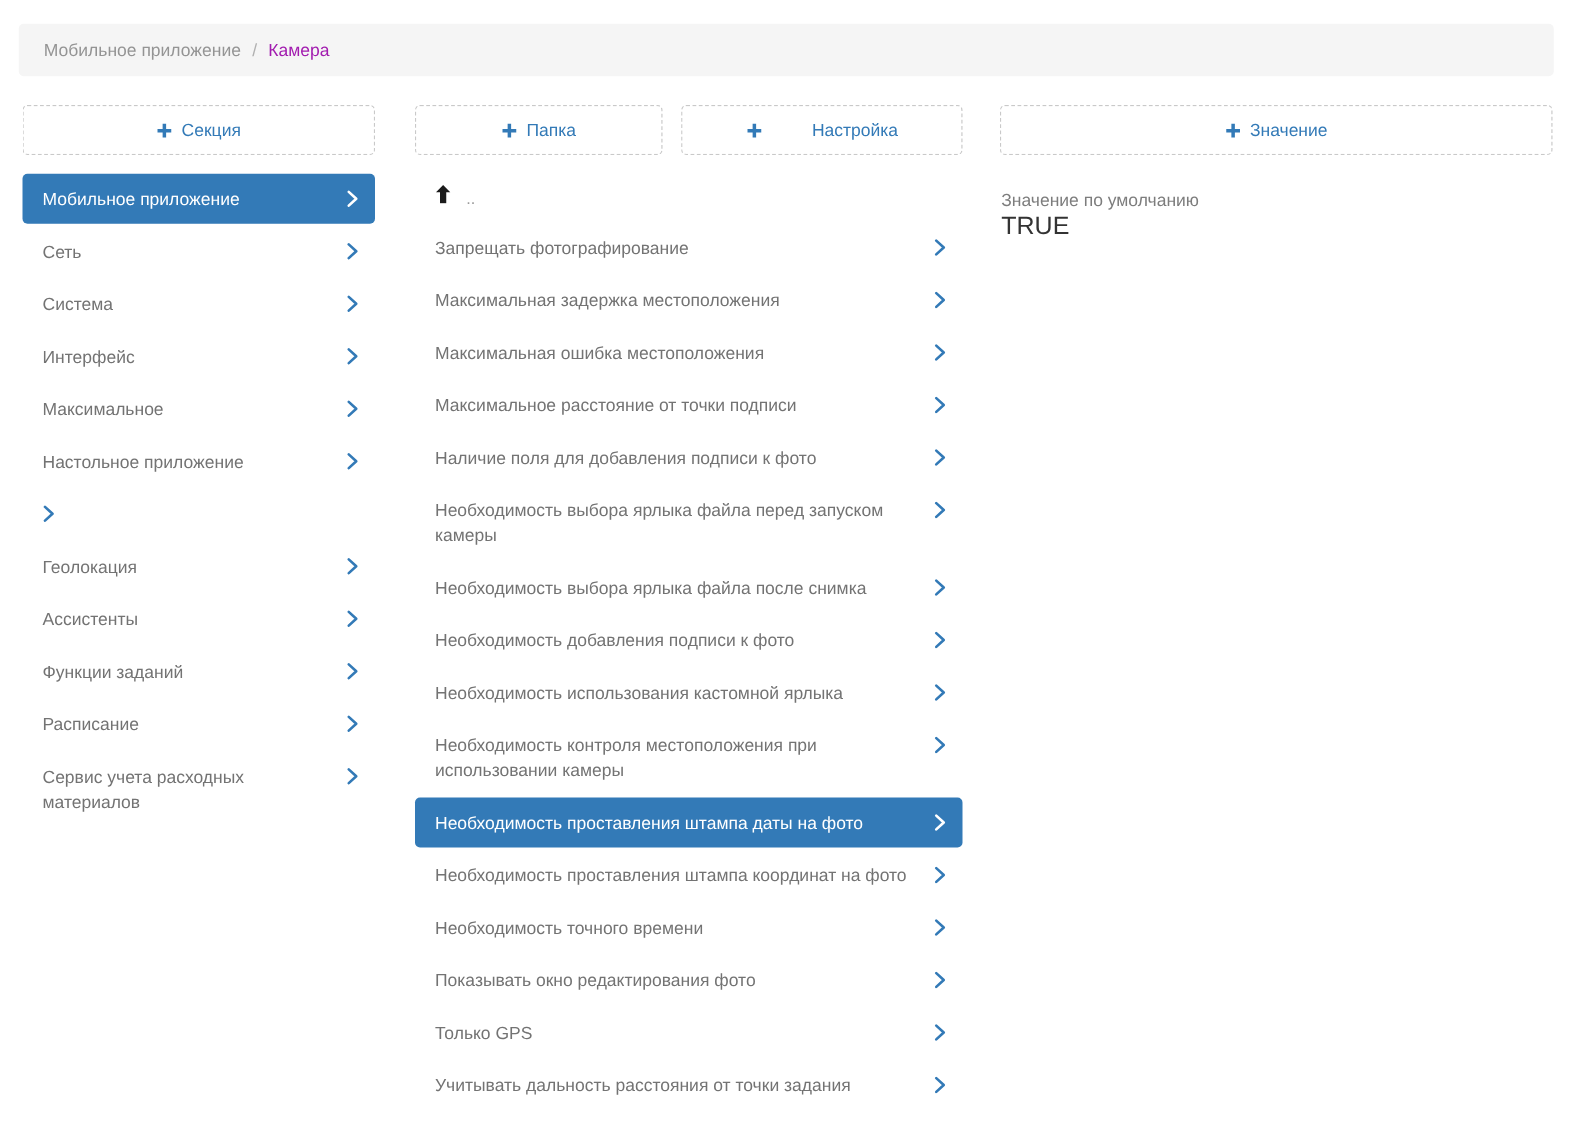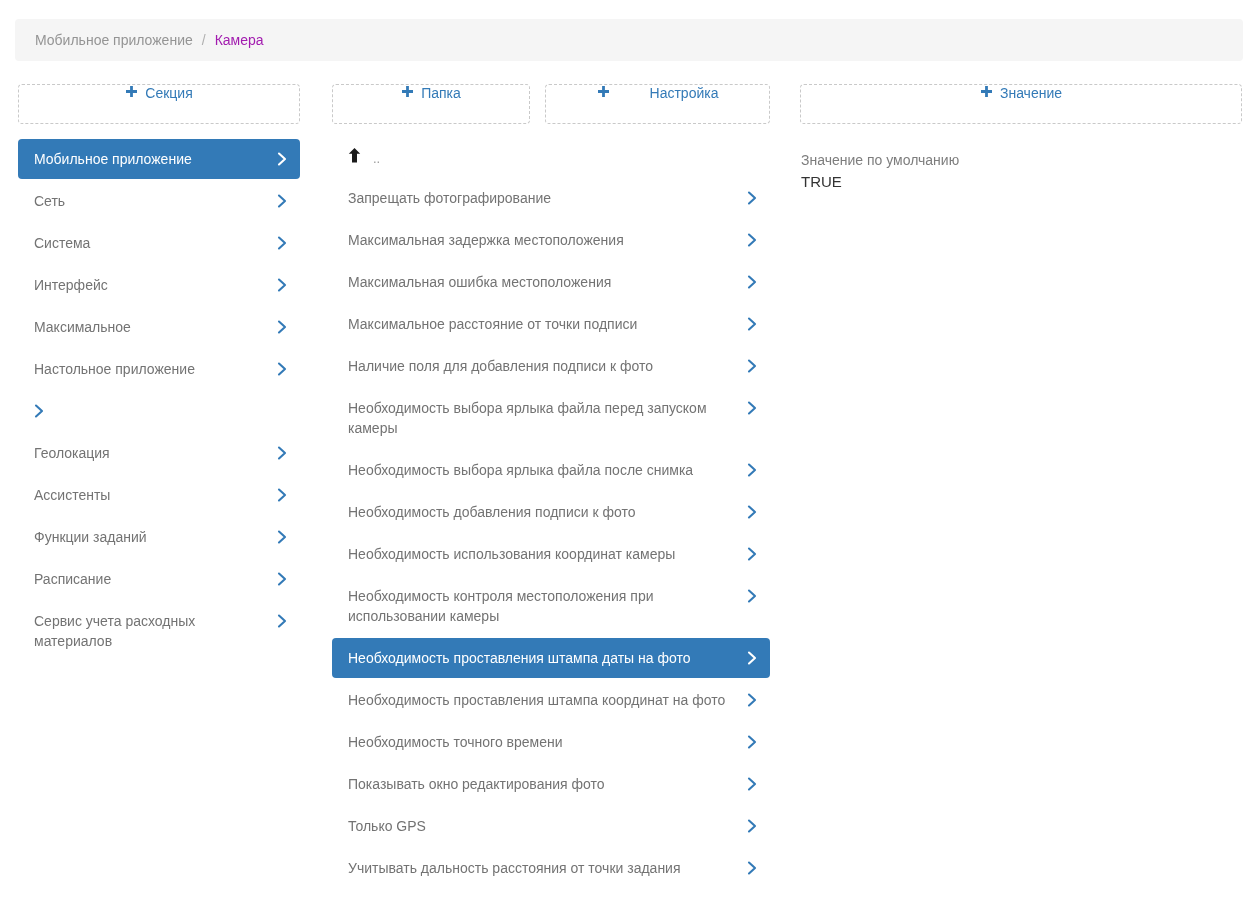--- a/index.html
+++ b/index.html
@@ -29,21 +29,21 @@
   .col-right { flex:1; min-width:0; }
 
   
   .add-btn {
     width:100%; height:40px;
     background:#fff;
     border:1px dashed #c9c9c9;
     border-radius:4px;
     color:#337ab7;
     font-family:inherit; font-size:14px;
-    display:flex; align-items:flex-start; justify-content:center; gap:7px;
+    display:flex; align-items:center; justify-content:center; gap:7px;
     cursor:pointer;
   }
   .btn-row { display:flex; gap:15px; }
   .btn-folder { flex:0 0 198px; }
   .btn-setting { flex:1;gap:40px; }
   .plus-icon { display:inline-flex; }
   .plus-icon svg { display:block; }
 
   
   .item-list { margin-top:15px; list-style:none; }
@@ -71,21 +71,21 @@
     cursor:pointer;
   }
   .up-arrow-icon { display:inline-flex; }
   .up-arrow-icon svg { display:block; }
   .up-label { color:#9a9a9a; font-size:13px; line-height:13px; margin-top:6px; }
   .mid-list { margin-top:10px; }
 
   
   .details { margin-top:27px; padding-left:1px; }
   .default-label { color:#7d7d7d; font-size:14px; line-height:19px; }
-  .default-value { color:#333; font-size:15px; line-height:23px; }
+  .default-value { color:#333; font-size:20px; line-height:23px; }
 </style>
 </head>
 <body>
 
 <div class="breadcrumb">
   <span class="crumb-link">Мобильное приложение</span>
   <span class="crumb-sep">/</span>
   <span class="crumb-current">Камера</span>
 </div>
 
@@ -310,21 +310,21 @@
         <li class="row">
           <span class="row-label">Необходимость добавления подписи к фото</span>
           <span class="chevron">
             <svg width="10" height="14" viewBox="0 0 10 14" aria-hidden="true">
               <path d="M2 1.5 L8 7 L2 12.5" fill="none" stroke="currentColor" stroke-width="2.1" stroke-linecap="round" stroke-linejoin="round"></path>
             </svg>
           </span>
         </li>
 
         <li class="row">
-          <span class="row-label">Необходимость использования координат камеры</span>
+          <span class="row-label">Необходимость использования кастомной ярлыка</span>
           <span class="chevron">
             <svg width="10" height="14" viewBox="0 0 10 14" aria-hidden="true">
               <path d="M2 1.5 L8 7 L2 12.5" fill="none" stroke="currentColor" stroke-width="2.1" stroke-linecap="round" stroke-linejoin="round"></path>
             </svg>
           </span>
         </li>
 
         <li class="row">
           <span class="row-label">Необходимость контроля местоположения при использовании камеры</span>
           <span class="chevron">

